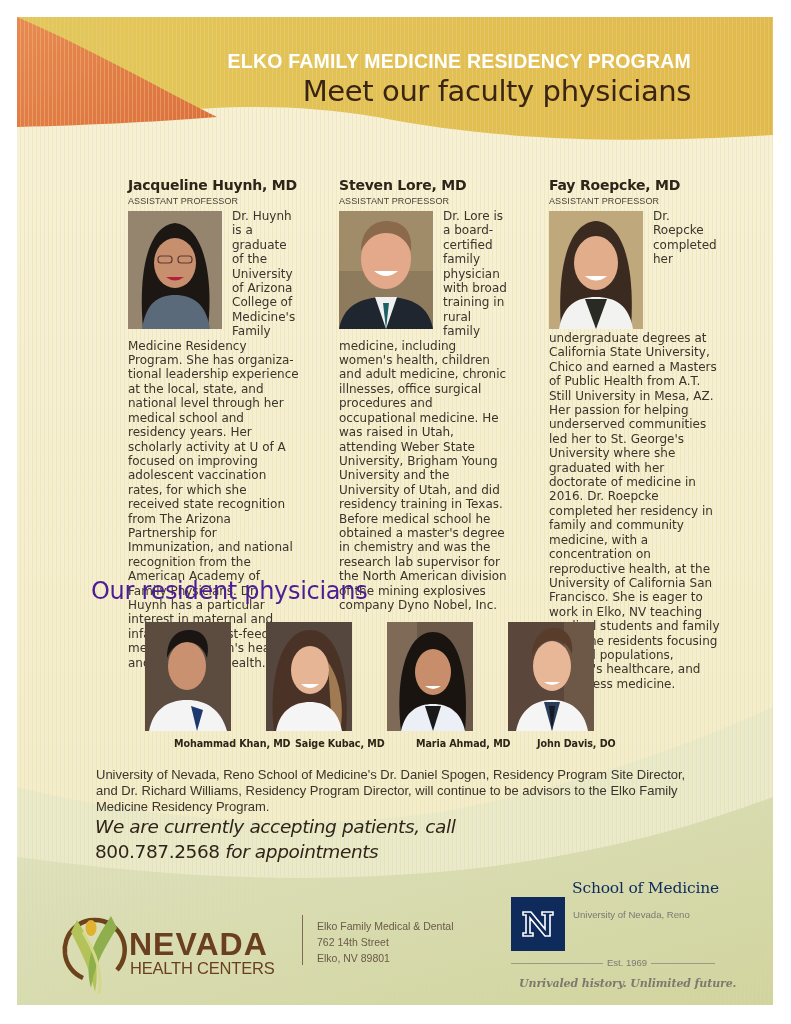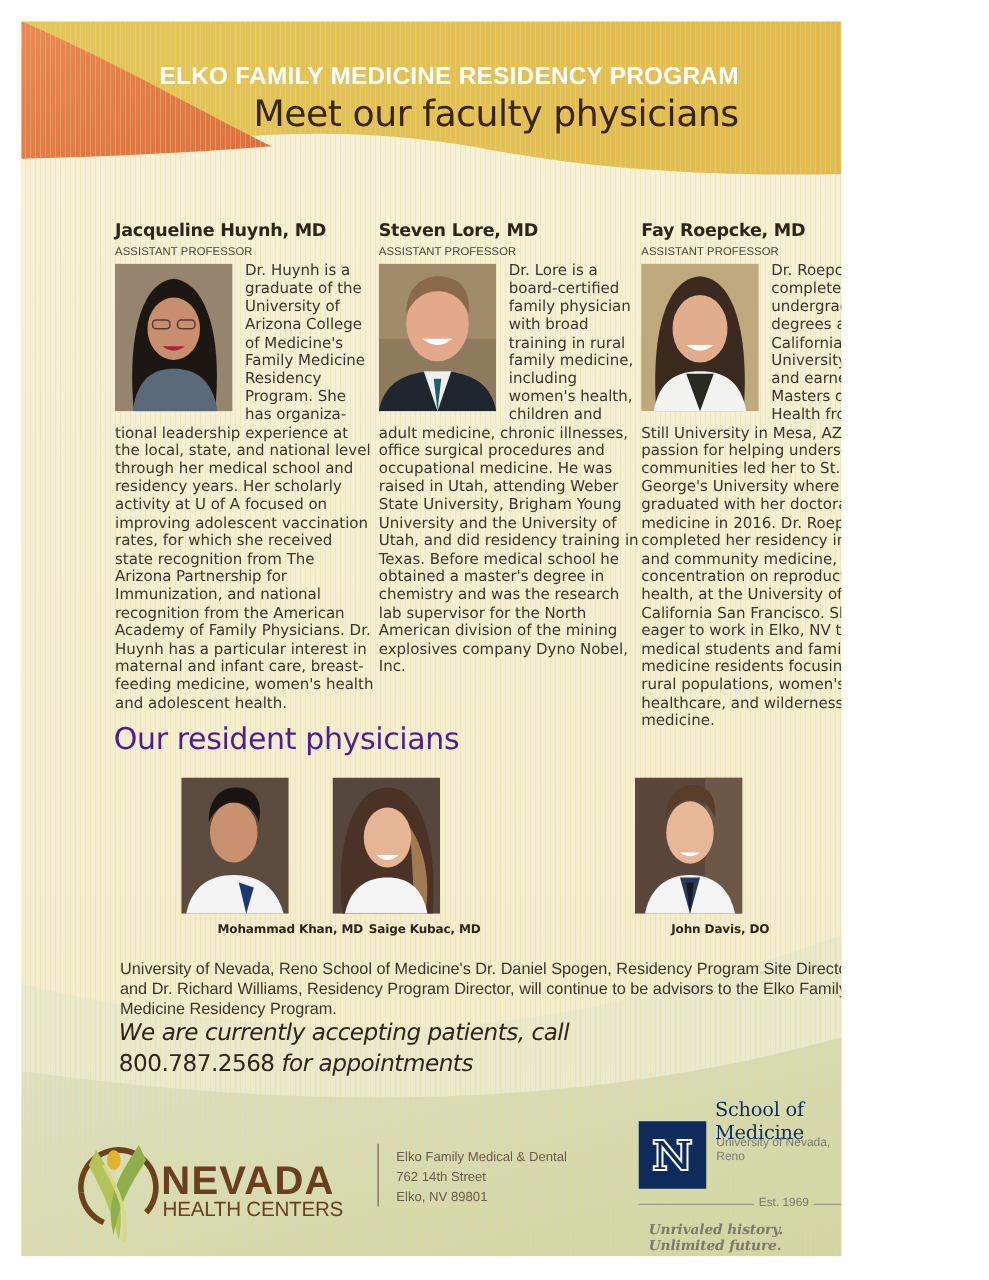--- a/index.html
+++ b/index.html
@@ -1,41 +1,41 @@
 <!DOCTYPE html>
 <html><head>
 <meta charset="utf-8">
 <style>
   * { box-sizing: border-box; margin: 0; padding: 0; }
   html, body { width: 791px; height: 1024px; background: #ffffff; overflow: hidden; }
   body { position: relative; font-family: "DejaVu Sans", sans-serif; color: #3a2c1c; }
 
   .poster {
-    position: absolute; left: 17px; top: 17px; width: 656px; height: 988px;
+    position: absolute; left: 17px; top: 17px; width: 756px; height: 988px;
     overflow: hidden; background: #f6f0d4;
   }
   .stripes {
     position: absolute; inset: 0;
     background-image: repeating-linear-gradient(90deg, rgba(255,255,255,0) 0, rgba(255,255,255,0) 3px, rgba(230,215,150,0.35) 3px, rgba(230,215,150,0.35) 4px);
     pointer-events: none;
   }
   .bg-svg { position: absolute; left: 0; top: 0; }
 
   .header-kicker {
     position: absolute; right: 82px; top: 33px;
     font-family: "Liberation Sans", sans-serif; font-weight: bold;
     font-size: 19.5px; color: #ffffff; letter-spacing: 0.2px;
   }
   .header-title {
     position: absolute; right: 82px; top: 57px;
     font-family: "DejaVu Sans", sans-serif; font-size: 29px;
     color: #3a2512; letter-spacing: -0.4px;
   }
 
-  .faculty { position: absolute; top: 160px; width: 208px; }
+  .faculty { position: absolute; top: 160px; width: 208px; padding-left: 36px; }
   .faculty .name {
     font-family: "DejaVu Sans", sans-serif; font-weight: bold;
     font-size: 14px; color: #2e2418; letter-spacing: -0.2px;
   }
   .faculty .role {
     font-family: "Liberation Sans", sans-serif; font-size: 9px;
     color: #4a3f30; margin-top: 3px; letter-spacing: 0.1px;
   }
   .faculty .bio {
     font-family: "DejaVu Sans", sans-serif; font-size: 12px;
@@ -223,20 +223,32 @@
       <rect width="86" height="109" fill="#55473d"></rect>
       <path d="M8,109 C2,60 14,8 44,8 C74,8 84,60 80,109 Z" fill="#4a3326"></path>
       <path d="M62,40 C76,60 78,90 74,109 L66,109 Z" fill="#a07a52"></path>
       <ellipse cx="44" cy="48" rx="19" ry="24" fill="#e6b596"></ellipse>
       <path d="M35,62 Q44,70 53,62" fill="#fff"></path>
       <path d="M10,109 C14,88 28,80 44,80 C60,80 72,88 76,109 Z" fill="#f5f5f5"></path>
     </svg>
     <div class="rname">Saige Kubac, MD</div>
   </div>
 
+  <div class="resident" style="left:353px;">
+    <svg class="rphoto" viewBox="0 0 86 109">
+      <rect width="86" height="109" fill="#6b5848"></rect>
+      <rect x="0" y="0" width="30" height="109" fill="#8b7660" opacity="0.6"></rect>
+      <path d="M14,109 C8,60 18,10 46,10 C74,10 82,60 78,109 Z" fill="#1a1410"></path>
+      <ellipse cx="46" cy="50" rx="18" ry="23" fill="#c88d6a"></ellipse>
+      <path d="M38,64 Q46,70 54,64" fill="#fff"></path>
+      <path d="M14,109 C18,90 30,82 46,82 C62,82 74,90 78,109 Z" fill="#eceff5"></path>
+      <path d="M38,84 L46,109 L54,84 Z" fill="#1a1a1a"></path>
+    </svg>
+    <div class="rname">Maria Ahmad, MD</div>
+  </div>
 
   <div class="resident" style="left:474px;">
     <svg class="rphoto" viewBox="0 0 86 109">
       <rect width="86" height="109" fill="#5a463a"></rect>
       <rect x="56" y="0" width="30" height="109" fill="#7a6350" opacity="0.6"></rect>
       <ellipse cx="44" cy="44" rx="19" ry="25" fill="#e8b798"></ellipse>
       <path d="M24,34 C24,14 36,6 46,6 C58,6 66,16 64,32 C60,22 54,18 44,18 C36,18 28,24 24,34 Z" fill="#5a3c2a"></path>
       <path d="M36,60 Q44,66 52,60" fill="#fff"></path>
       <path d="M8,109 C12,88 26,78 44,78 C62,78 76,88 80,109 Z" fill="#f5f5f5"></path>
       <path d="M36,80 L44,109 L52,80 Z" fill="#2a3c5a"></path>

